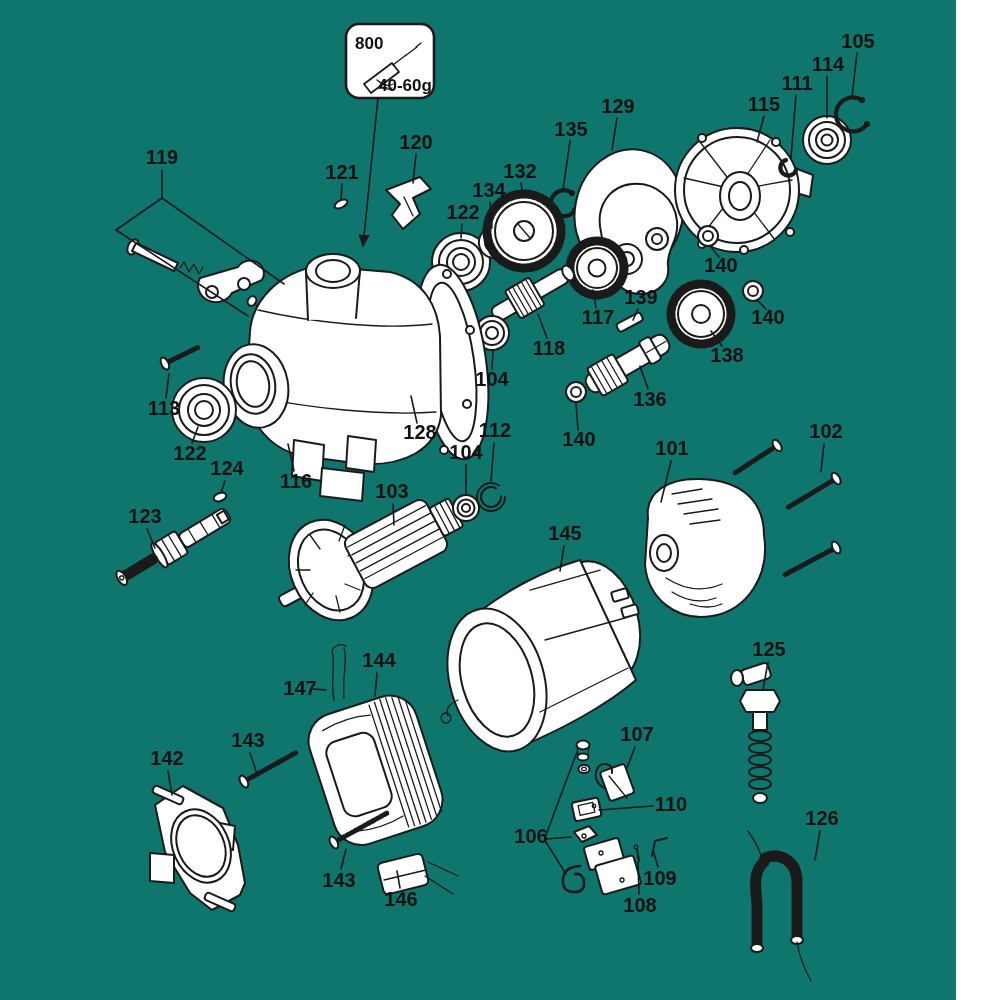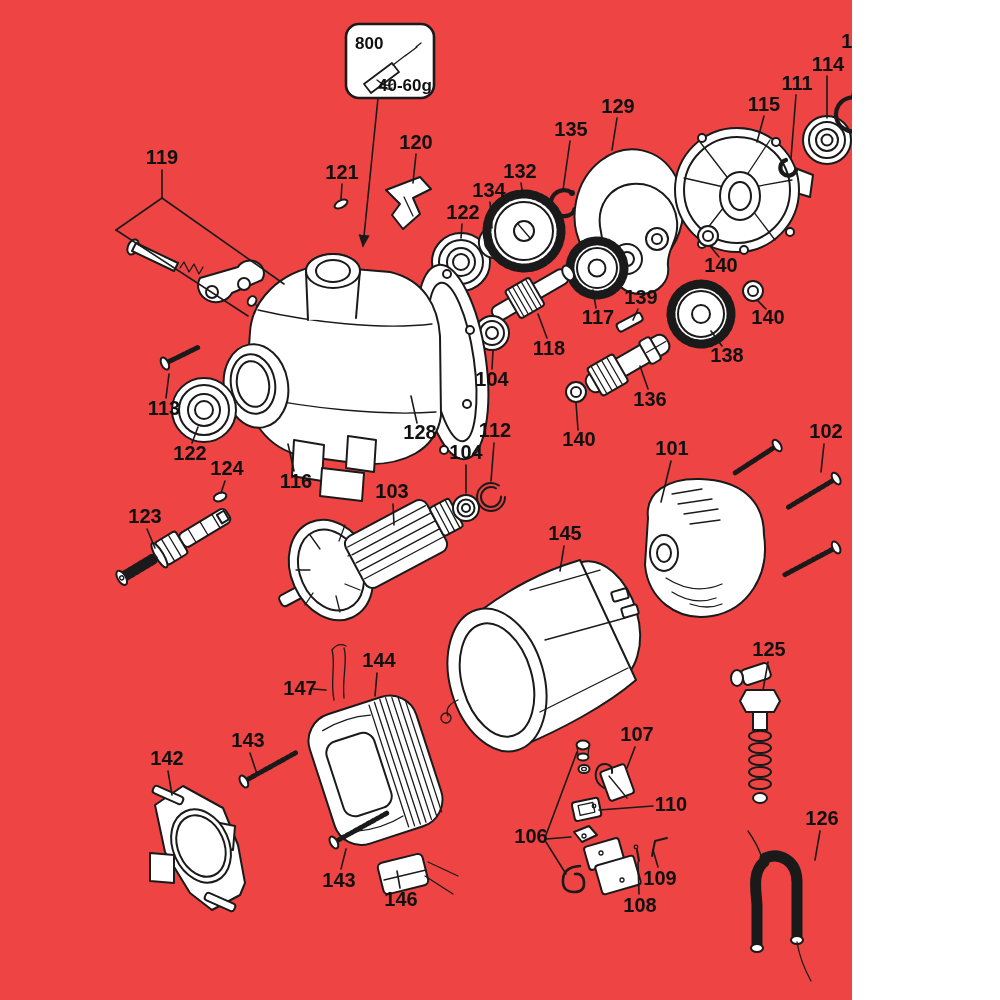--- a/index.html
+++ b/index.html
@@ -1,16 +1,16 @@
 <!DOCTYPE html>
 <html><head>
 <meta charset="utf-8">
 <style>
   html,body{margin:0;padding:0;background:#fff;}
-  .canvas{position:relative;width:852px;height:1000px;background:#ef4444;overflow:hidden;}
+  .canvas{position:relative;width:956px;height:1000px;background:#0f766e;overflow:hidden;}
   svg{display:block;width:1000px;height:1000px;}
   svg *{stroke:#1a1a1a;stroke-width:2;fill:none;stroke-linecap:round;stroke-linejoin:round;}
   .f{fill:#fff;}
   .teeth{stroke-width:9;stroke-dasharray:3.6 2.5;fill:#fff;}
   .thr{stroke-dasharray:2.6 2.2;stroke-width:5;}
   .thrbig{stroke-dasharray:3.2 2.6;stroke-width:11;}
   .thin{stroke-width:1.3;}
   .ring{stroke-width:4.2;}
   .leader{stroke-width:1.6;fill:none;}
   .part-label{font:700 20px "Liberation Sans",sans-serif;fill:#111;stroke:none;text-anchor:middle;}

